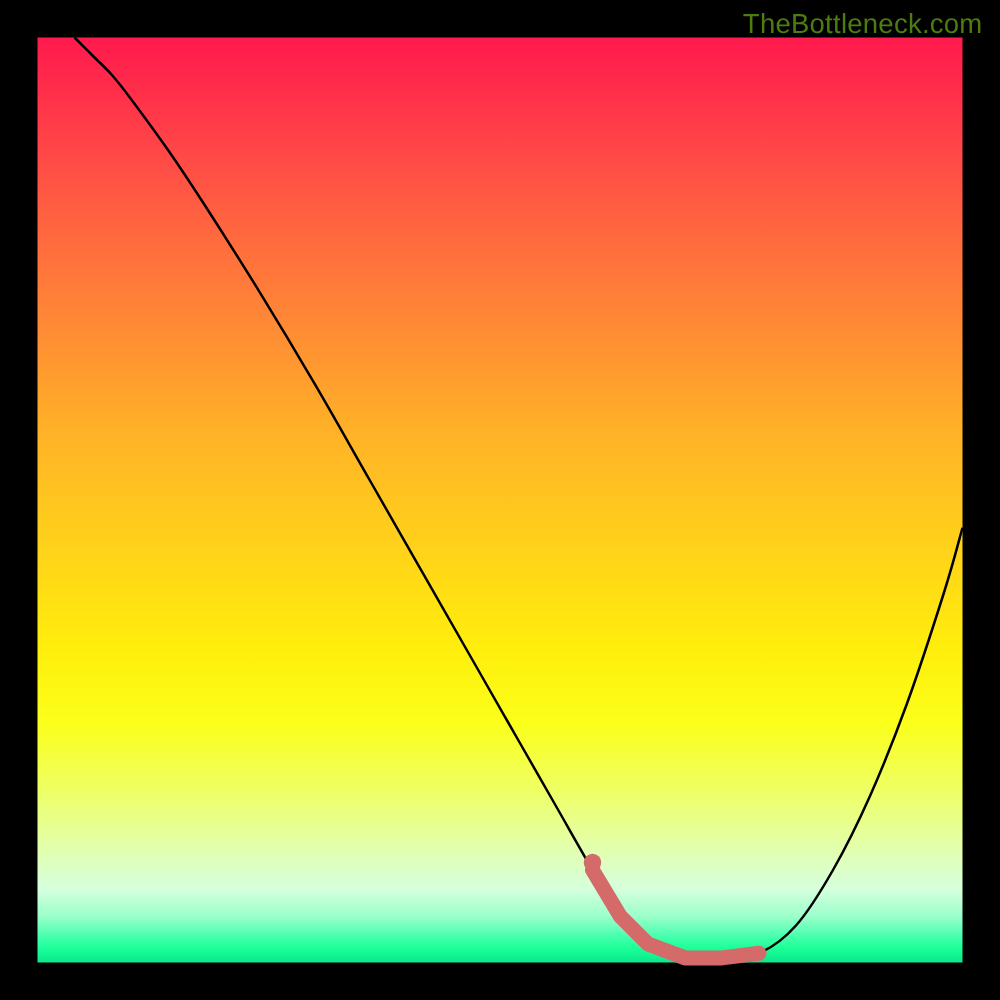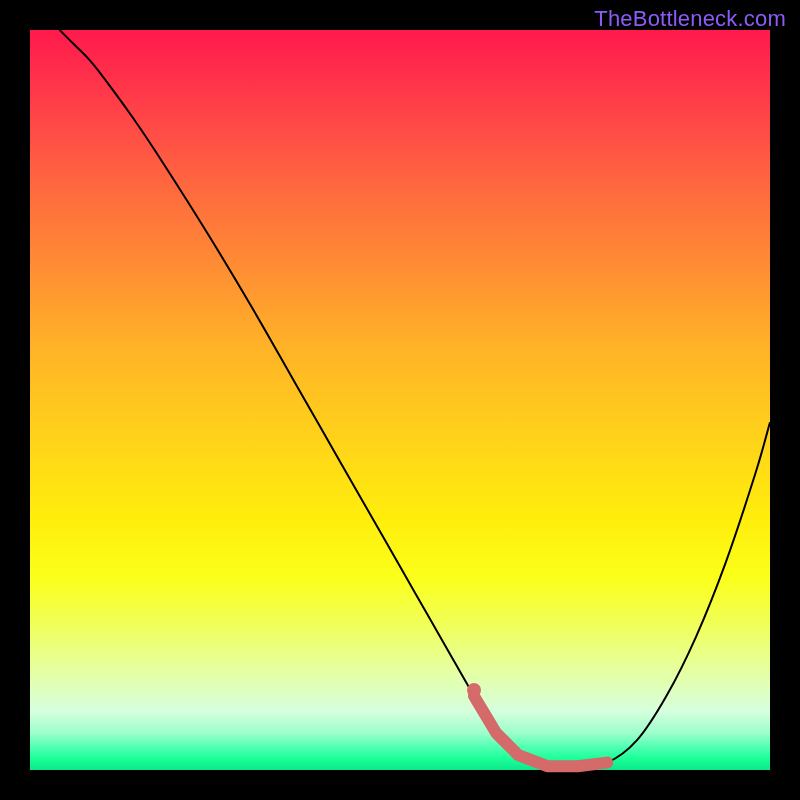--- a/index.html
+++ b/index.html
@@ -10,21 +10,21 @@
     height: 800px;
     background: #000;
   }
   .watermark {
     position: absolute;
     top: 6px;
     right: 14px;
     font-family: Arial, Helvetica, sans-serif;
     font-size: 22px;
     font-weight: 500;
-    color: #8b5cf6;
+    color: #4d7c0f;
     letter-spacing: 0.2px;
   }
   .plot {
     position: absolute;
     left: 30px;
     top: 30px;
     width: 740px;
     height: 740px;
   }
   .gradient-bg {

